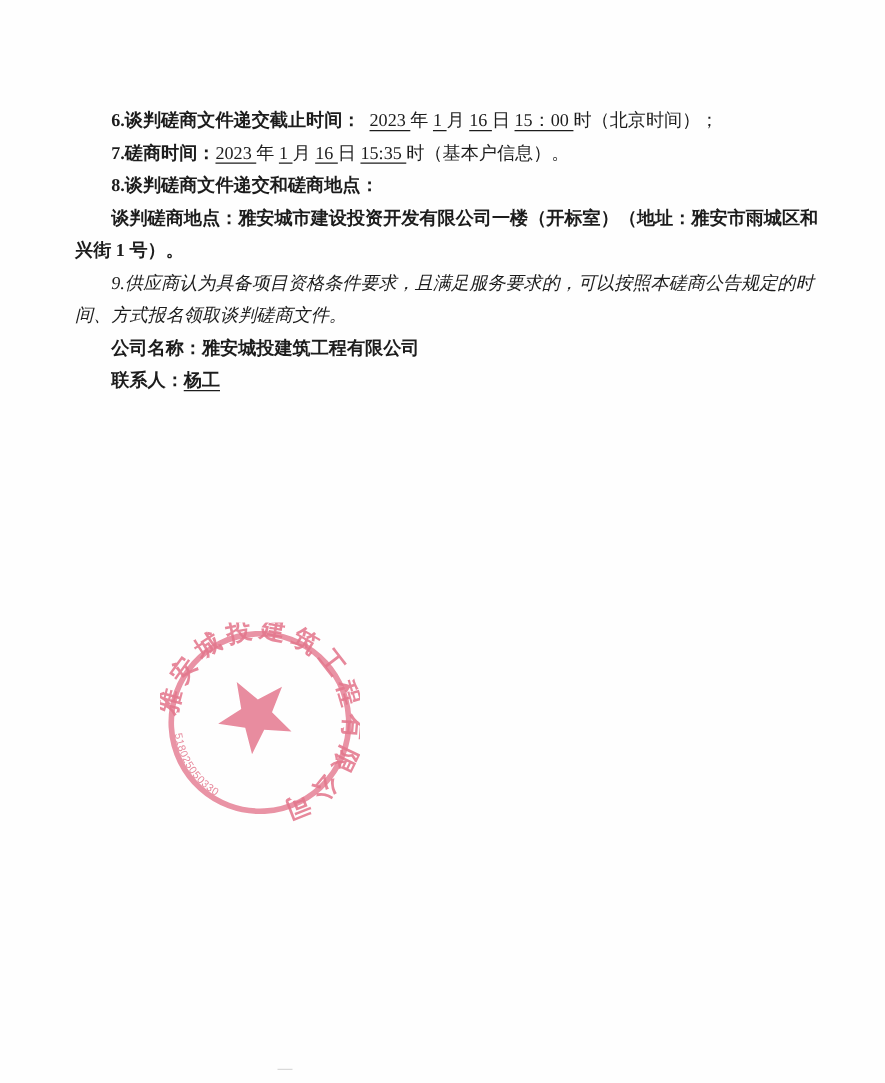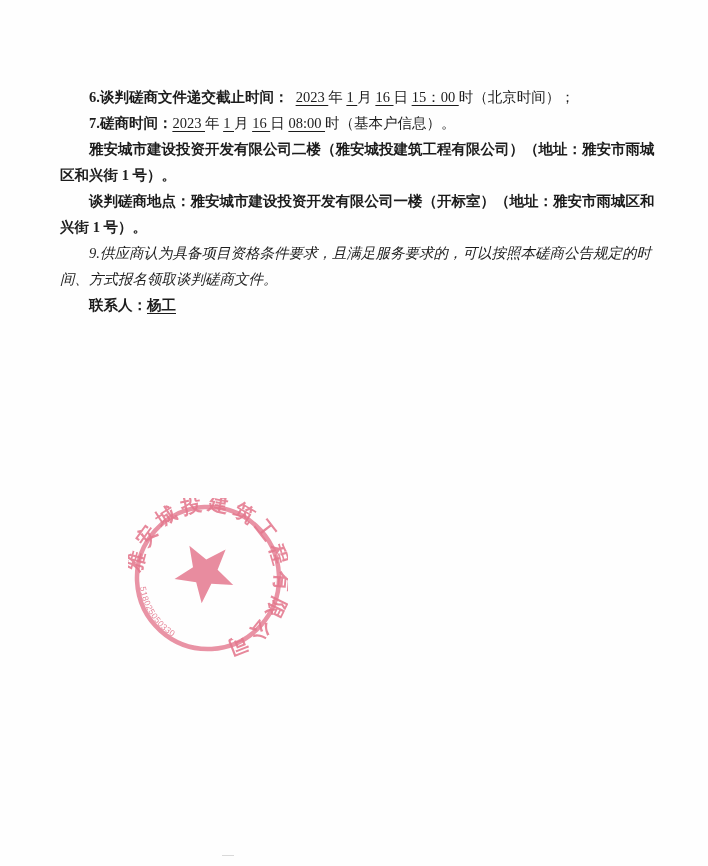--- a/index.html
+++ b/index.html
@@ -40,27 +40,27 @@
   .scan-artifact{
     position:absolute;left:222px;top:855px;width:12px;height:1px;
     background:#d9d9d9;
   }
 </style>
 </head>
 <body>
 
 <div class="doc">
   <p class="indent"><span class="b">6.谈判磋商文件递交截止时间：</span><span>  </span><span class="u">2023 </span><span>年 </span><span class="u">1 </span><span>月 </span><span class="u">16 </span><span>日 </span><span class="u">15：00 </span><span>时（北京时间）；</span></p>
-  <p class="indent p7"><span class="b">7.磋商时间：</span><span class="u">2023 </span><span>年 </span><span class="u">1 </span><span>月 </span><span class="u">16 </span><span>日 </span><span class="u">08:00 </span><span>时（基本户信息）。</span></p>
-  <p class="indent addr addr1"><span class="b">雅安城市建设投资开发有限公司二楼（雅安城投建筑工程有限公司）（地址：雅安市雨城
-区和兴街 1 号）。</span></p>
+  <p class="indent p7"><span class="b">7.磋商时间：</span><span class="u">2023 </span><span>年 </span><span class="u">1 </span><span>月 </span><span class="u">16 </span><span>日 </span><span class="u">15:35 </span><span>时（基本户信息）。</span></p>
+  <p class="indent p8"><span class="b">8.谈判磋商文件递交和磋商地点：</span></p>
   <p class="indent addr"><span class="b">谈判磋商地点：雅安城市建设投资开发有限公司一楼（开标室）（地址：雅安市雨城区和
 兴街 1 号）。</span></p>
   <p class="indent p9"><span>9.供应商认为具备项目资格条件要求，且满足服务要求的，可以按照本磋商公告规定的时
 间、方式报名领取谈判磋商文件。</span></p>
+  <p class="indent company"><span class="b">公司名称：雅安城投建筑工程有限公司</span></p>
   <p class="indent contact"><span>联系人：</span><span class="u">杨工</span></p>
 </div>
 
 <svg class="seal" viewBox="-80 -80 160 160" xmlns="http://www.w3.org/2000/svg">
   <g transform="rotate(42)" stroke="none" fill="#e0607a">
     <circle cx="0" cy="0" r="71" fill="none" stroke="#e0607a" stroke-width="4.5" opacity="0.8"></circle>
     <g transform="translate(-6 -2)" opacity="0.85">
       <polygon points="0,-31 7.64,-10.52 29.48,-9.58 12.36,4.02 18.22,25.08 0,13 -18.22,25.08 -12.36,4.02 -29.48,-9.58 -7.64,-10.52"></polygon>
     </g>
     <defs>

